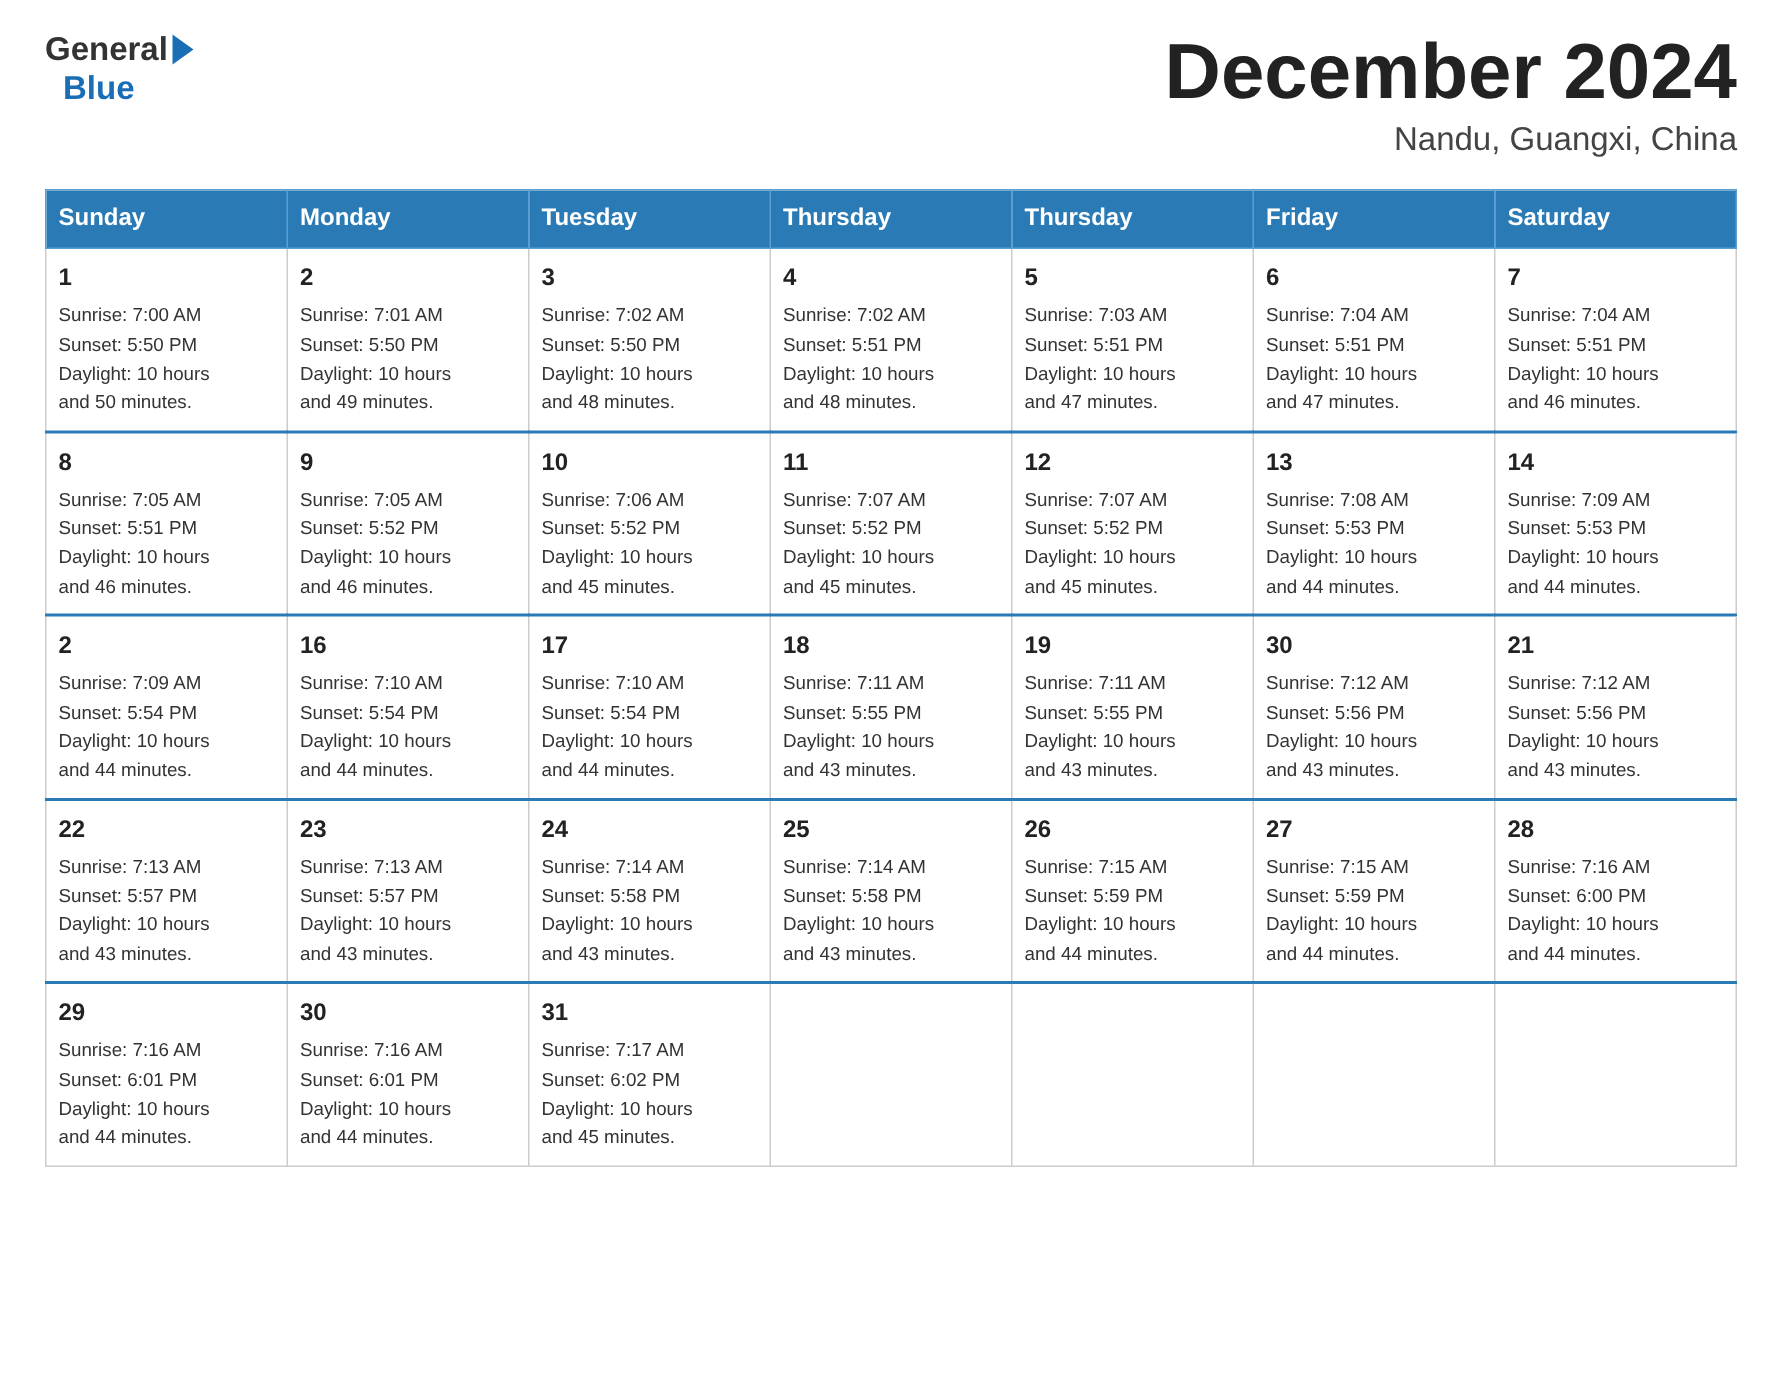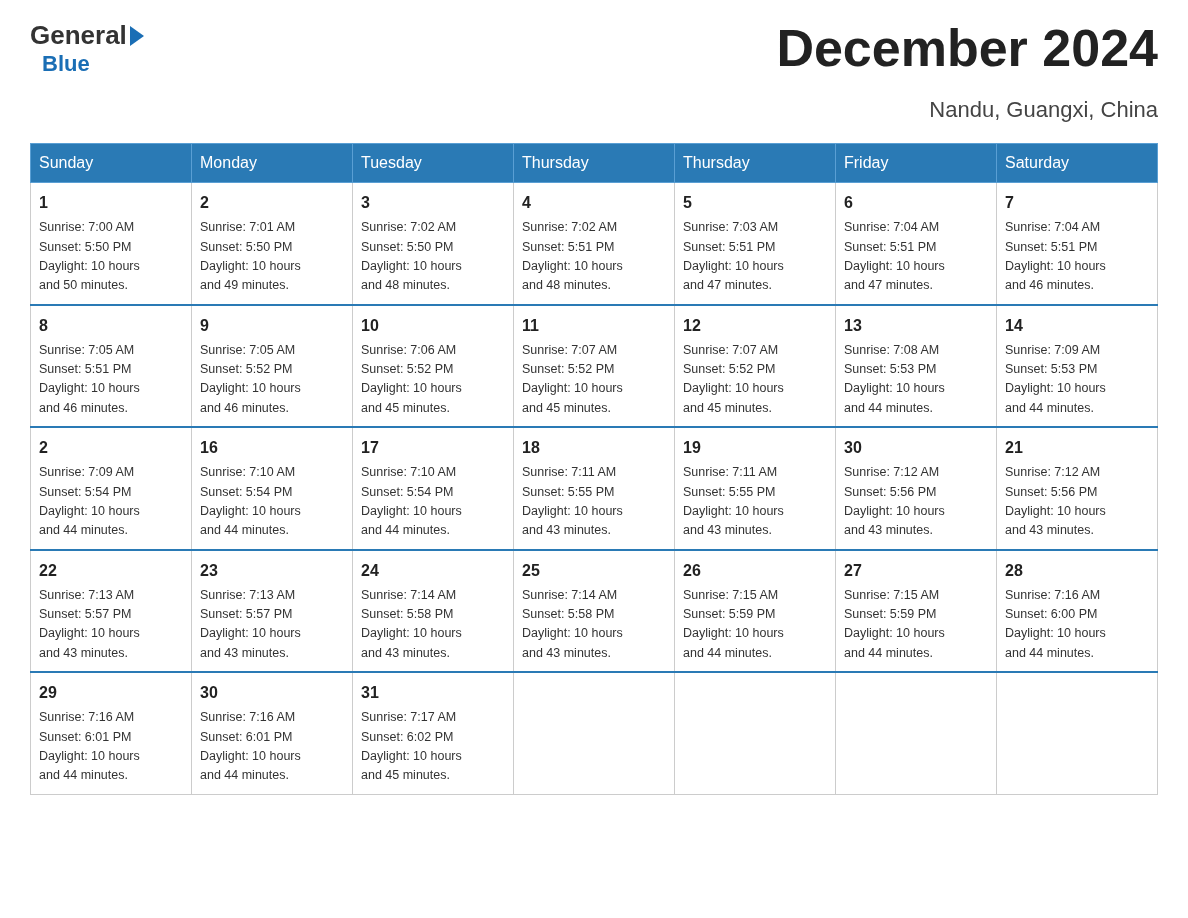--- a/index.html
+++ b/index.html
@@ -29,32 +29,32 @@
     }
     .main-title {
       font-size: 52px;
       font-weight: bold;
       color: #222;
       line-height: 1.1;
     }
     .subtitle {
       font-size: 22px;
       color: #444;
-      margin-top: 20px;
+      margin-top: 3px;
     }
     .calendar {
       width: 100%;
       border-collapse: collapse;
       border: 1px solid #aaa;
     }
     .calendar th {
       background-color: #2a7ab5;
       color: #fff;
       font-size: 16px;
-      font-weight: normal;
+      font-weight: bold;
       padding: 10px 8px;
       text-align: left;
       border: 1px solid #5a9fd4;
     }
     .calendar td {
       vertical-align: top;
       padding: 8px 8px;
       border: 1px solid #ccc;
       font-size: 13px;
       line-height: 1.5;
@@ -101,21 +101,21 @@
       vertical-align: middle;
     }
   </style>
 </head>
 <body>
 
 <div class="page">
   <div class="header">
     <div class="logo">
       <div class="logo-line1">
-        <span style="font-weight:bold;font-size:26px;color:#333;">General</span>
+        <span style="font-weight:bold;font-size:22px;color:#333;">General</span>
         <span class="triangle-right"></span>
       </div>
       <div class="logo-line2">Blue</div>
     </div>
     <div class="title-block">
       <div class="main-title">December 2024</div>
       <div class="subtitle">Nandu, Guangxi, China</div>
     </div>
   </div>
 

